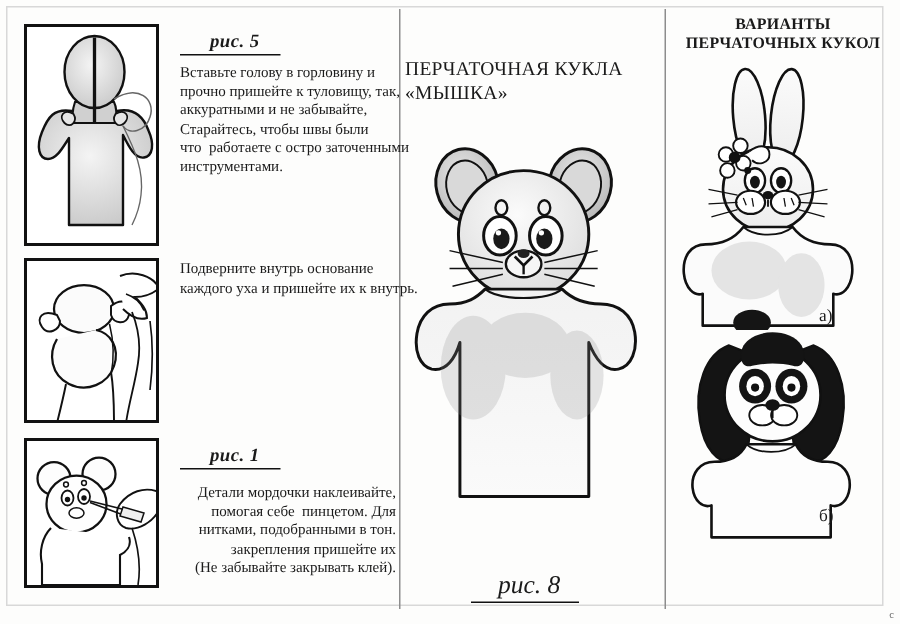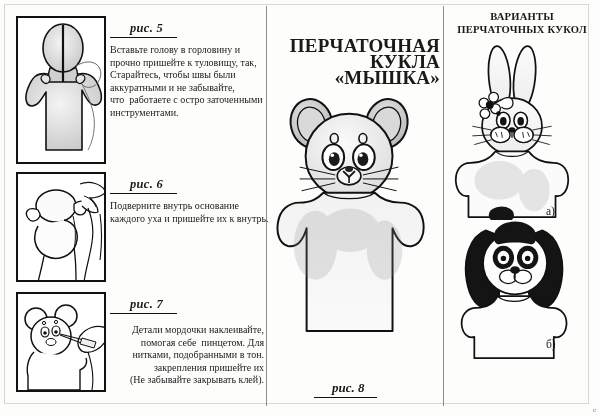--- a/index.html
+++ b/index.html
@@ -58,21 +58,21 @@
   }
   .fig-box {
     border: 2px solid #111;
     background: #fff;
     box-sizing: border-box;
     position: relative;
     overflow: hidden;
     flex: 0 0 auto;
   }
   .step-text {
-    padding-left: 4px;
+    padding-left: 14px;
     padding-top: 2px;
     flex: 1 1 auto;
   }
   .fig-label {
     font-style: italic;
     font-weight: bold;
     font-size: 12.5px;
     border-bottom: 1.4px solid #111;
     display: inline-block;
     padding: 0 14px 1px 20px;
@@ -82,39 +82,39 @@
   .body-text {
     font-size: 10px;
     line-height: 12.6px;
     color: #1b1b1b;
     font-family: "Liberation Serif", serif;
   }
   .body-text div { white-space: pre; }
 
   
   .title {
-    text-align: right;
-    font-weight: bold;
-    font-size: 19px;
+    text-align: left;
+    font-weight: normal;
+    font-size: 13px;
     line-height: 16px;
     letter-spacing: .2px;
     font-family: "Liberation Serif", serif;
   }
   .title-right {
     text-align: center;
     font-weight: bold;
     font-size: 10.6px;
     line-height: 13px;
     letter-spacing: .2px;
   }
 
   .fig-caption {
     font-style: italic;
-    font-weight: bold;
-    font-size: 13px;
+    font-weight: normal;
+    font-size: 17px;
     border-bottom: 1.3px solid #111;
     display: inline-block;
     padding: 0 12px 1px 18px;
     margin-top: 32px;
   }
   .variant-label {
     font-size: 11.5px;
     font-family: "Liberation Serif", serif;
   }
   .corner-mark {
@@ -159,22 +159,22 @@
 
           <path d="M58 48 C74 38 86 48 82 60 C79 70 68 72 64 66" fill="none" stroke="#666" stroke-width="1"></path>
           <path d="M64 66 C72 82 78 96 76 112 C75 122 72 128 70 132" fill="none" stroke="#666" stroke-width="0.9"></path>
         </svg>
       </div>
       <div class="step-text">
         <div class="fig-label">рис. 5</div>
         <div class="body-text">
           <div>Вставьте голову в горловину и</div>
           <div>прочно пришейте к туловищу, так,</div>
+          <div>аккуратными и не забывайте,</div>
           <div>Старайтесь, чтобы швы были</div>
-          <div>аккуратными и не забывайте,</div>
           <div>что  работаете с остро заточенными</div>
           <div>инструментами.</div>
         </div>
       </div>
     </div>
 
     <div class="step" style="left:8px; top:172px; width:248px;">
       <div class="fig-box" style="width:90px; height:110px;">
         <svg viewBox="0 0 90 110" width="90" height="110" aria-hidden="true">
 
@@ -189,21 +189,20 @@
           <path d="M56 30 C64 24 70 28 68 36 C66 43 58 42 56 36 Z" fill="#fff" stroke="#111" stroke-width="1.3"></path>
 
           <path d="M62 10 C72 6 84 10 88 18 C84 22 78 24 72 24 C76 28 80 32 80 38 C74 40 68 36 64 32" fill="#fff" stroke="#111" stroke-width="1.3"></path>
           <path d="M66 22 C72 24 76 28 78 33" fill="none" stroke="#111" stroke-width="1"></path>
           <path d="M70 34 C74 44 76 56 74 68 C72 82 68 94 66 108" fill="none" stroke="#111" stroke-width="1.2"></path>
           <path d="M82 40 C84 54 84 70 82 86" fill="none" stroke="#111" stroke-width="1.1"></path>
           <path d="M55 42 C58 54 58 66 56 76" fill="none" stroke="#111" stroke-width="1"></path>
         </svg>
       </div>
       <div class="step-text">
-        <div class="fig-label">рис. 6</div>
         <div class="body-text">
           <div>Подверните внутрь основание</div>
           <div>каждого уха и пришейте их к внутрь.</div>
         </div>
       </div>
     </div>
 
     <div class="step" style="left:8px; top:292px; width:248px;">
       <div class="fig-box" style="width:90px; height:100px;">
         <svg viewBox="0 0 90 100" width="90" height="100" aria-hidden="true">
@@ -225,21 +224,21 @@
           <path d="M16 58 C10 64 8 74 10 82 L10 96 L62 96 L62 76 C66 74 70 70 68 64" fill="#fff" stroke="#111" stroke-width="1.4"></path>
 
           <path d="M88 34 C78 30 68 34 62 42 C58 48 60 56 66 58 C74 60 84 54 88 46 Z" fill="#fff" stroke="#111" stroke-width="1.3"></path>
           <path d="M42 40 L66 46" stroke="#111" stroke-width="1.1"></path>
           <path d="M42 41 L66 50" stroke="#111" stroke-width="1.1"></path>
           <path d="M64 44 L78 48 L76 54 L62 50 Z" fill="#efefef" stroke="#111" stroke-width="1"></path>
           <path d="M70 58 C74 70 76 84 74 96" fill="none" stroke="#111" stroke-width="1.1"></path>
         </svg>
       </div>
       <div class="step-text">
-        <div class="fig-label">рис. 7</div>
+        <div class="fig-label">рис. 1</div>
         <div class="body-text" style="margin-top:4px;text-align:right;">
           <div>Детали мордочки наклеивайте,</div>
           <div>помогая себе  пинцетом. Для</div>
           <div>нитками, подобранными в тон.</div>
           <div>закрепления пришейте их</div>
           <div>(Не забывайте закрывать клей).</div>
         </div>
       </div>
     </div>
 

